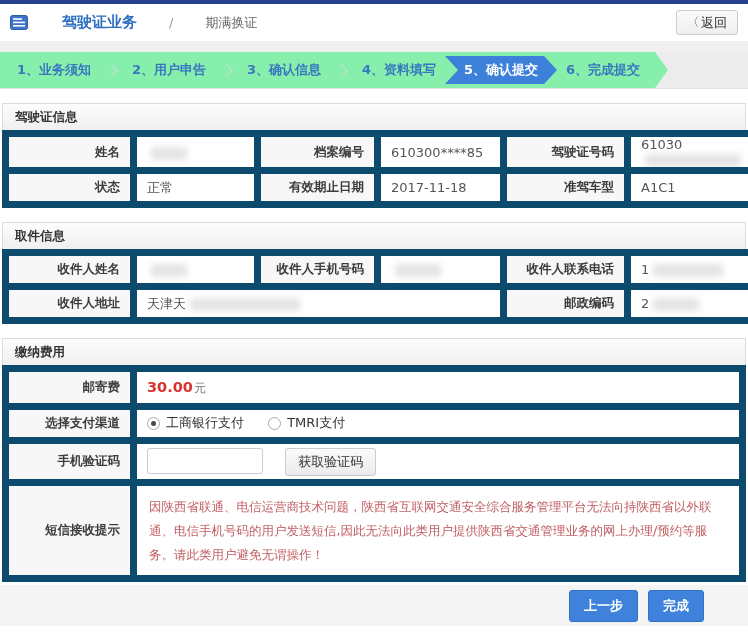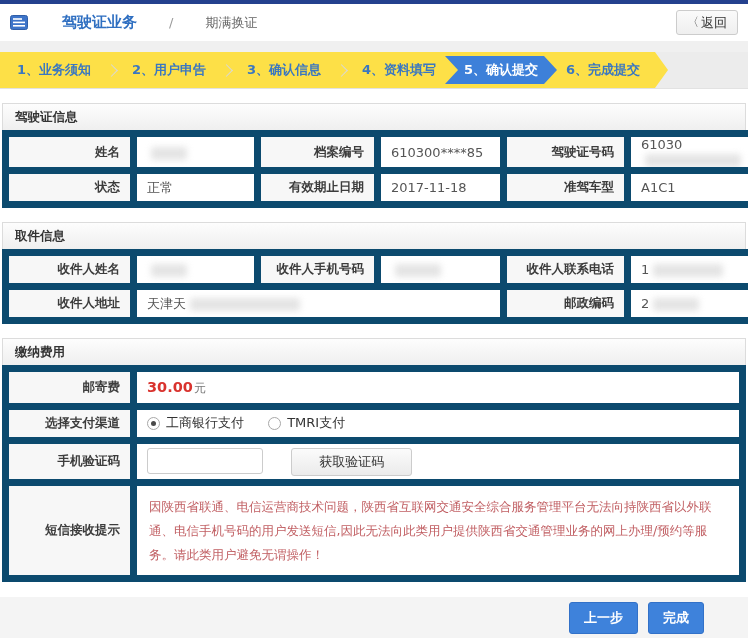--- a/index.html
+++ b/index.html
@@ -21,21 +21,21 @@
     position:absolute; right:10px; top:6px; height:25px; padding:0 10px;
     background:linear-gradient(#fafafa,#efefef); border:1px solid #ccc; border-radius:3px;
     font-size:13px; color:#333; display:inline-flex; align-items:center; cursor:pointer;
     font-family:inherit;
   }
   .back-chevron { font-size:12px; margin-right:2px; color:#555; }
 
   .gray-strip { height:11px; background:#f0f0f0; }
 
   
-  .steps { height:37px; background:#fde047; border-bottom:1px solid #e2e2e2; display:flex; align-items:stretch; padding-left:4px; }
+  .steps { height:37px; background:#86efac; border-bottom:1px solid #e2e2e2; display:flex; align-items:stretch; padding-left:4px; }
   .step { width:100px; display:flex; align-items:center; justify-content:center;
           color:#3a77c1; font-weight:bold; font-size:13px; cursor:pointer; }
   .step.active {
     width:112px; background:#3d80d9; color:#fff;
     clip-path:polygon(0 0, calc(100% - 13px) 0, 100% 50%, calc(100% - 13px) 100%, 0 100%, 13px 50%);
     margin:4px -4px;
   }
   .step-sep { align-self:center; width:9px; height:9px; border-top:1px solid #d8d8d8; border-right:1px solid #d8d8d8; transform:rotate(45deg); margin:0 3px; }
   .steps-filler { flex:1; background:#ececec; clip-path:polygon(0 0, 100% 0, 100% 100%, 0 100%, 13px 50%); margin-left:2px; }
 
@@ -59,28 +59,28 @@
   .fee-unit { color:#777; font-size:12px; margin-left:1px; }
 
   .radio-opt { display:inline-flex; align-items:center; margin-right:20px; color:#333; cursor:pointer; }
   .rb { width:13px; height:13px; border:1px solid #a8a8a8; border-radius:50%; background:#fff;
         display:inline-block; margin-right:6px; position:relative; }
   .rb.on::after { content:""; position:absolute; left:3px; top:3px; right:3px; bottom:3px;
                   background:#4a4a4a; border-radius:50%; }
 
   .code-input { width:116px; height:26px; border:1px solid #ccc; border-radius:3px; padding:0 6px;
                 font-family:inherit; font-size:13px; color:#333; background:#fff; }
-  .code-btn { height:28px; padding:0 27px; margin-left:24px; background:linear-gradient(#fbfbfb,#ebebeb);
+  .code-btn { height:28px; padding:0 12px; margin-left:18px; background:linear-gradient(#fbfbfb,#ebebeb);
               border:1px solid #ccc; border-radius:3px; font-size:13px; color:#333; cursor:pointer;
               font-family:inherit; }
 
   td.notice-cell { padding:9px 12px; line-height:1.9; font-size:12.5px; color:#c15f63; }
 
   
-  .footer { position:absolute; left:0; right:0; bottom:2px; height:41px; background:#f4f4f4;
+  .footer { position:absolute; left:0; right:0; bottom:14px; height:41px; background:#f4f4f4;
             display:flex; align-items:center; justify-content:flex-end; padding-right:44px; gap:10px; }
   .btn-blue { background:#3e82db; color:#fff; border:1px solid #3271c8; border-radius:3px;
               padding:6px 14px; font-size:13px; font-weight:bold; cursor:pointer; font-family:inherit; }
 </style>
 </head>
 <body>
 
 <div class="topbar"></div>
 
 <div class="page-header">

